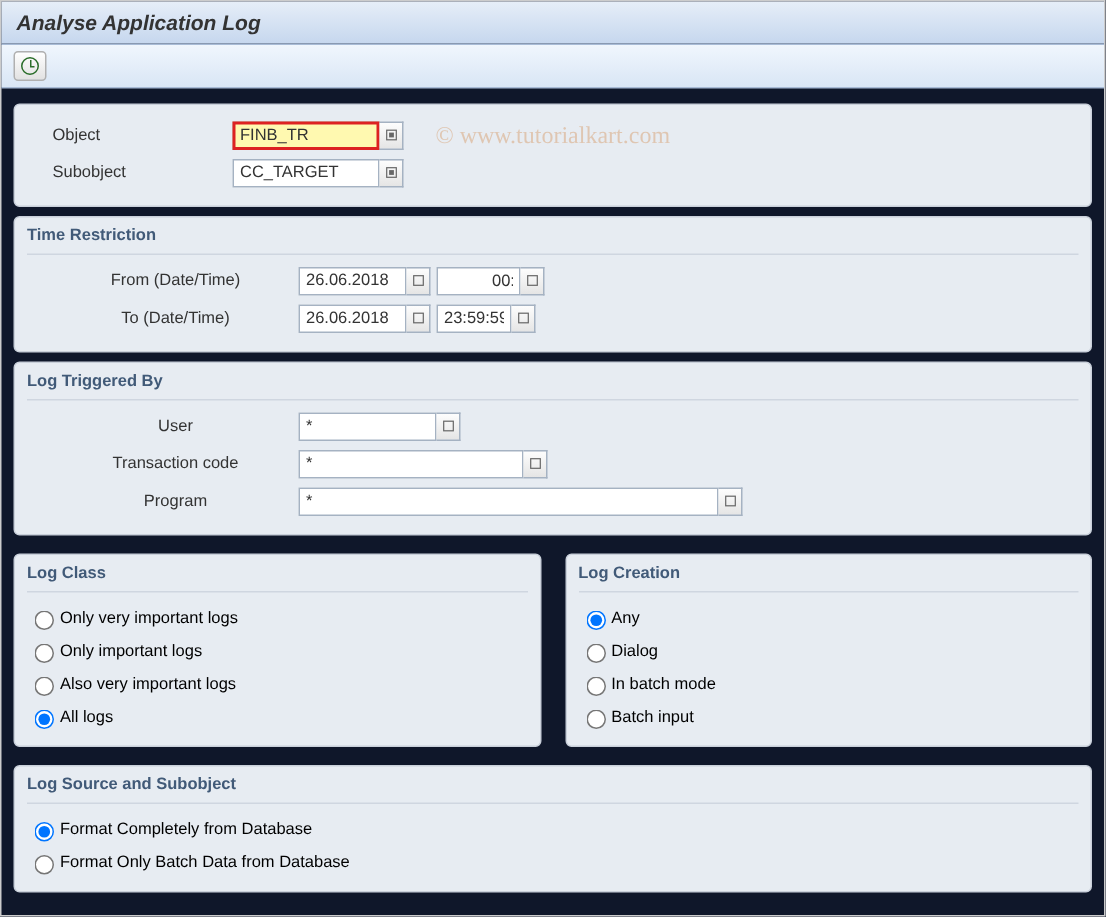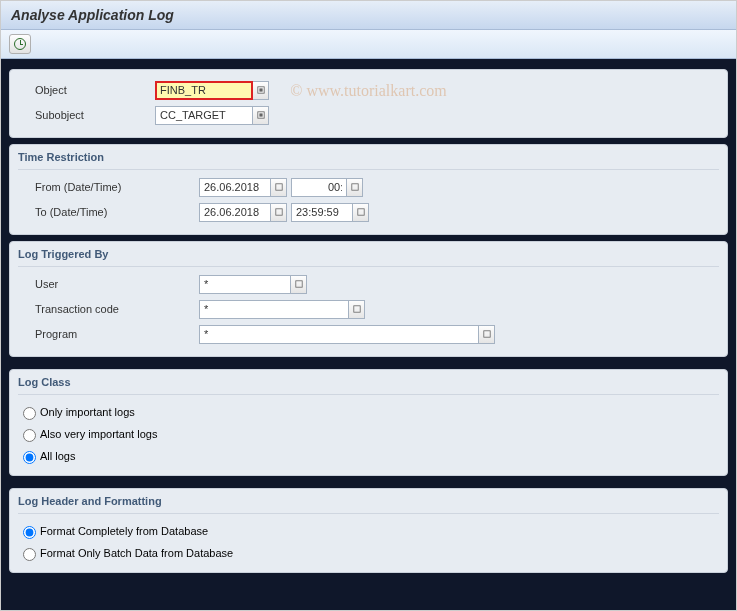--- a/index.html
+++ b/index.html
@@ -63,21 +63,21 @@
       margin: 0 0 6px 0;
       font-weight: bold;
     }
     hr.sep {
       border: none;
       border-top: 1px solid #cfd6e0;
       margin: 4px 0 6px 0;
     }
     .row { display: flex; align-items: center; margin: 3px 17px; height: 22px; }
     .lbl { width: 120px; color: #333; }
-    .lbl-w { width: 164px; color: #333; }
+    .lbl-w { width: 164px; color: #333; text-align: center; }
     input.text {
       height: 19px;
       border: 1px solid #a5b2c2;
       background: #fff;
       padding: 1px 4px;
       font-size: 11px;
       color:#333;
     }
     .f4 {
       width: 16px; height: 19px;
@@ -168,21 +168,21 @@
       </div>
       <div class="row">
         <span class="lbl-w">To (Date/Time)</span>
         <input class="text" style="width: 72px;" value="26.06.2018">
         <div class="f4">
             <svg viewBox="0 0 10 10">
               <rect x="1" y="1" width="8" height="8" fill="none" stroke="#666" stroke-width="1"></rect>
             </svg>
           </div>
         <span style="width:4px"></span>
-        <input class="text" style="width: 62px;" value="23:59:59">
+        <input class="text" style="width: 50px;" value="23:59:59">
         <div class="f4">
             <svg viewBox="0 0 10 10">
               <rect x="1" y="1" width="8" height="8" fill="none" stroke="#666" stroke-width="1"></rect>
             </svg>
           </div>
       </div>
     </div>
 
     <div class="field-block">
       <div class="group-title">Log Triggered By</div>
@@ -215,35 +215,59 @@
           </div>
       </div>
     </div>
 
     <div class="split">
       <div class="field-block half">
         <div class="group-title">Log Class</div>
         <hr class="sep">
         <label class="radio-row">
             <input type="radio" name="lc" style="">
+            <span>Only very important logs</span>
+          </label>
+        <label class="radio-row">
+            <input type="radio" name="lc" style="">
             <span>Only important logs</span>
           </label>
         <label class="radio-row">
             <input type="radio" name="lc" style="">
             <span>Also very important logs</span>
           </label>
         <label class="radio-row">
             <input type="radio" name="lc" checked="" style="">
             <span>All logs</span>
           </label>
       </div>
-    </div>
-
-    <div class="field-block">
-      <div class="group-title">Log Header and Formatting</div>
+      <div class="field-block half">
+        <div class="group-title">Log Creation</div>
+        <hr class="sep">
+        <label class="radio-row">
+            <input type="radio" name="lcr" checked="" style="">
+            <span>Any</span>
+          </label>
+        <label class="radio-row">
+            <input type="radio" name="lcr" style="">
+            <span>Dialog</span>
+          </label>
+        <label class="radio-row">
+            <input type="radio" name="lcr" style="">
+            <span>In batch mode</span>
+          </label>
+        <label class="radio-row">
+            <input type="radio" name="lcr" style="">
+            <span>Batch input</span>
+          </label>
+      </div>
+    </div>
+
+    <div class="field-block">
+      <div class="group-title">Log Source and Subobject</div>
       <hr class="sep">
       <label class="radio-row">
           <input type="radio" name="ls" checked="" style="">
           <span>Format Completely from Database</span>
         </label>
       <label class="radio-row">
           <input type="radio" name="ls" style="">
           <span>Format Only Batch Data from Database</span>
         </label>
 

